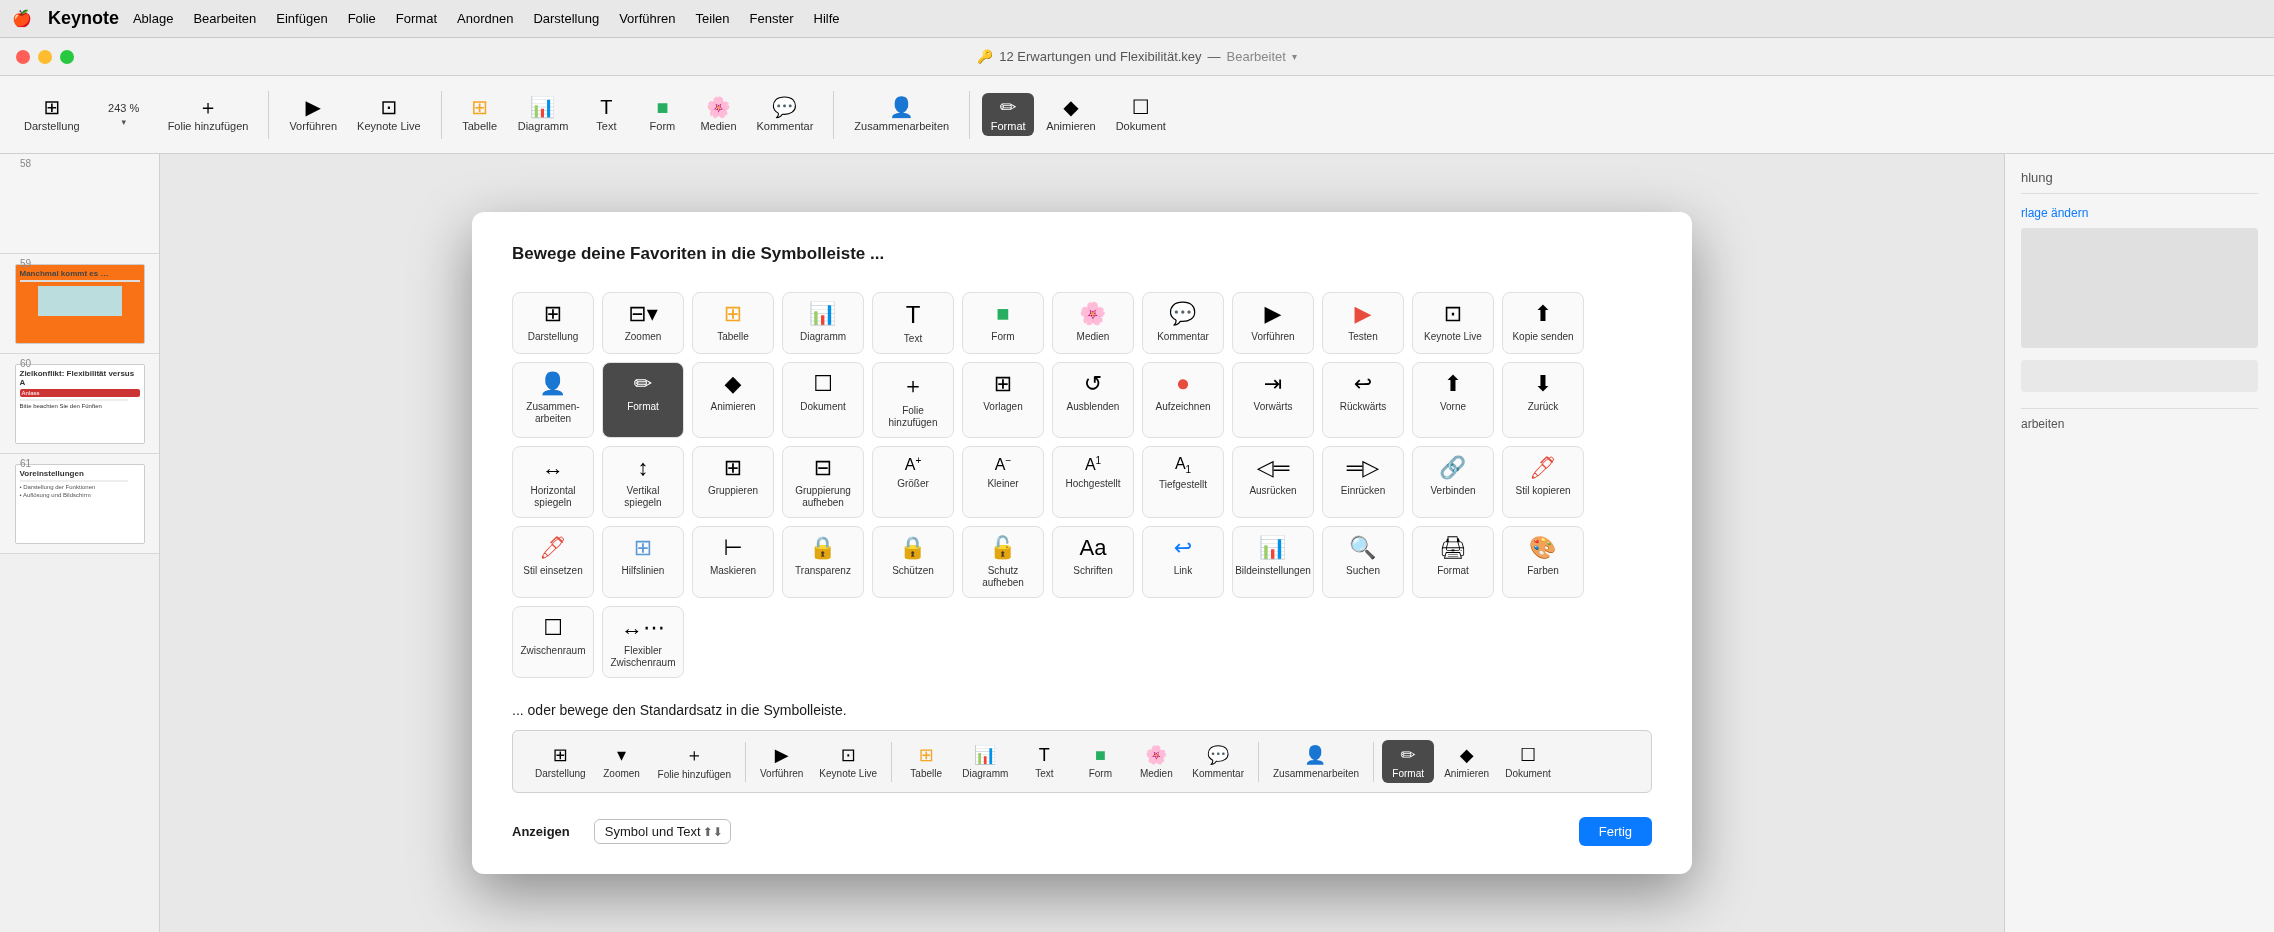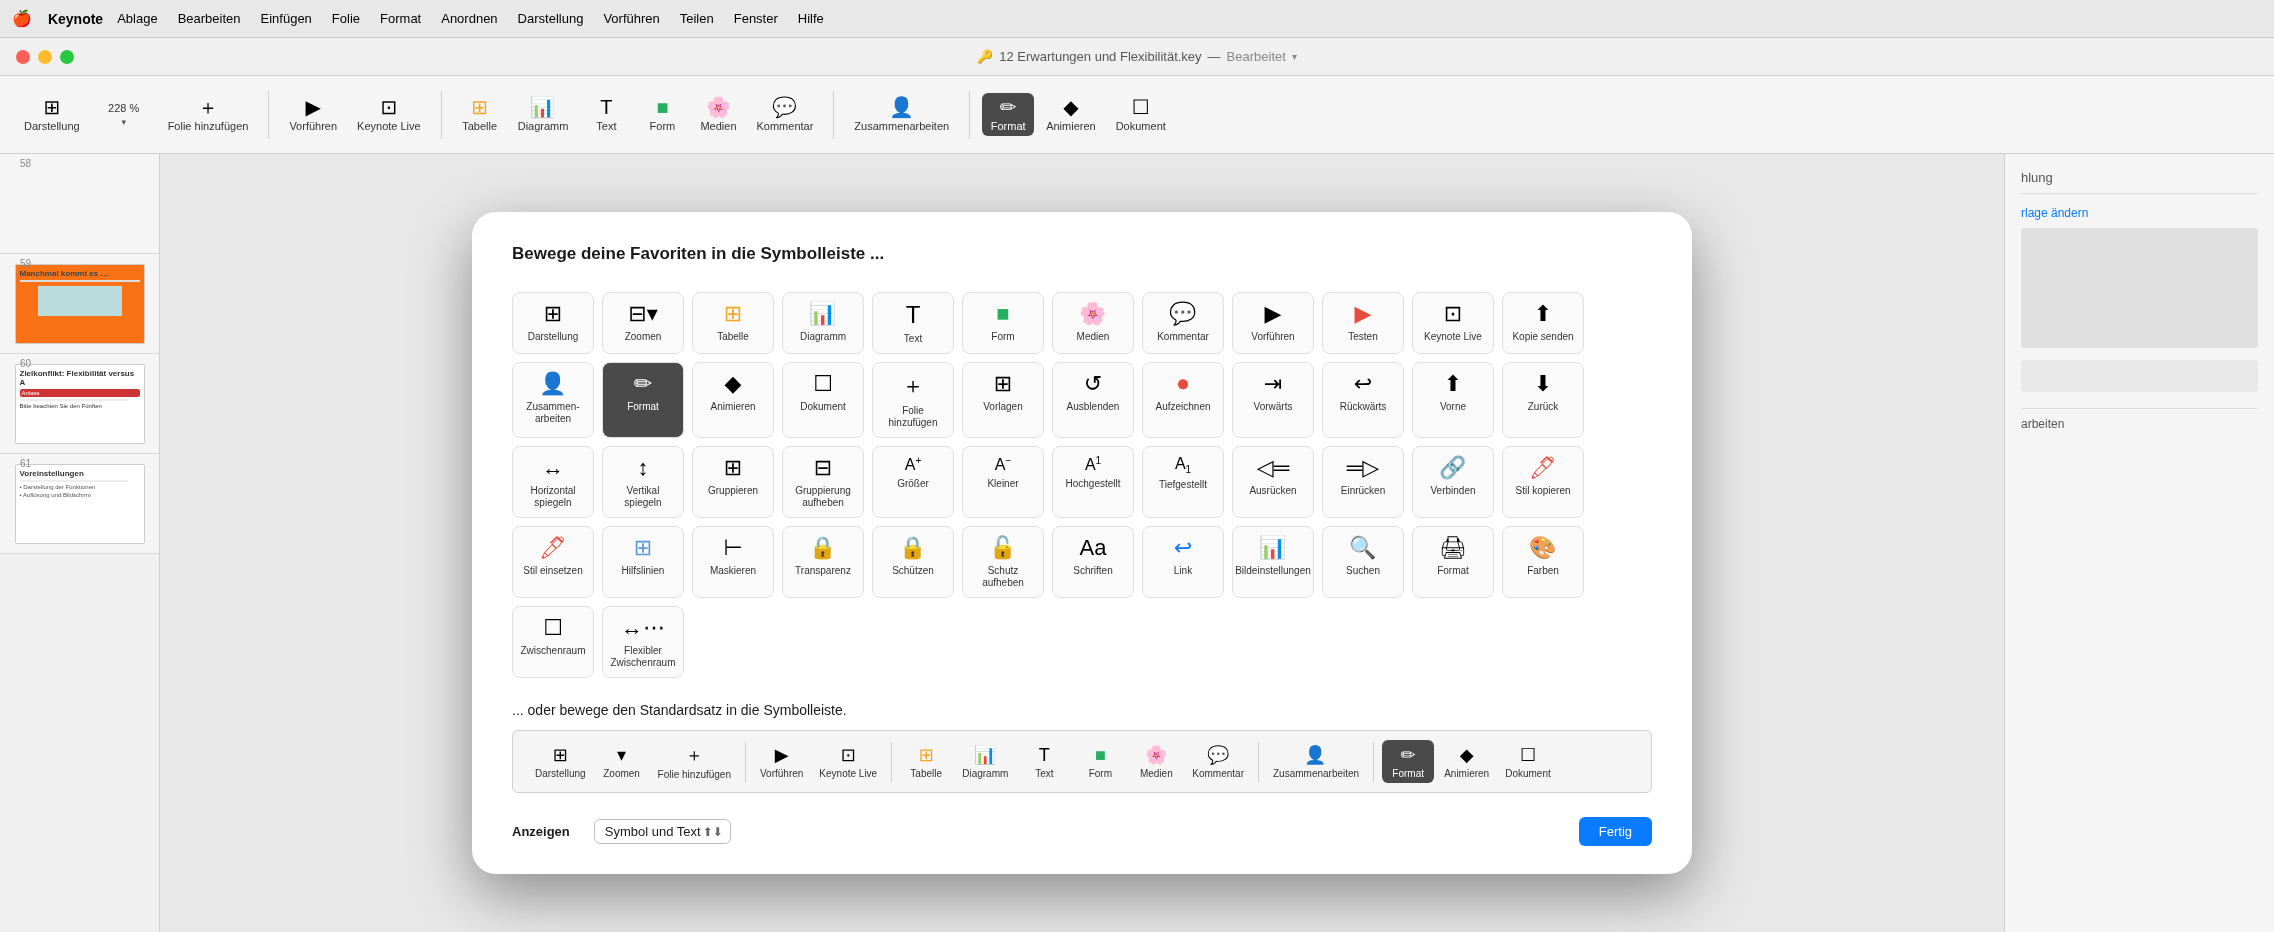--- a/index.html
+++ b/index.html
@@ -1,21 +1,21 @@
 <!DOCTYPE html>
 <html><head>
   <meta charset="utf-8">
   <style>
     * { box-sizing: border-box; margin: 0; padding: 0; }
     body { font-family: -apple-system, BlinkMacSystemFont, 'SF Pro Text', 'Helvetica Neue', Arial, sans-serif; background: #ececec; width: 2274px; height: 932px; overflow: hidden; font-size: 12px; }
 
     
     .menubar { height: 38px; background: #e8e8e8; border-bottom: 1px solid #c8c8c8; display: flex; align-items: center; padding: 0 12px; gap: 0; }
     .menubar-apple { margin-right: 16px; font-size: 16px; }
-    .menubar-app { font-weight: 700; font-size: 14px; margin-right: 4px; text-align: center; }
+    .menubar-app { font-weight: 700; font-size: 18px; margin-right: 4px; text-align: center; }
     .menubar-item { font-size: 13px; padding: 2px 10px; cursor: pointer; border-radius: 4px; }
 
     
     .titlebar { height: 38px; background: #f0f0f0; border-bottom: 1px solid #d0d0d0; display: flex; align-items: center; justify-content: center; position: relative; }
     .traffic-lights { position: absolute; left: 16px; display: flex; gap: 8px; }
     .tl { width: 14px; height: 14px; border-radius: 50%; }
     .tl-red { background: #ff5f57; }
     .tl-yellow { background: #febc2e; }
     .tl-green { background: #28c840; }
     .title-text { font-size: 13px; color: #555; display: flex; align-items: center; gap: 6px; }
@@ -36,21 +36,21 @@
     
     .sidebar { width: 160px; background: #f0f0f0; border-right: 1px solid #d0d0d0; overflow-y: auto; }
     .slide-thumb { height: 100px; border-bottom: 1px solid #d8d8d8; display: flex; align-items: center; justify-content: center; position: relative; padding: 4px; background: #f5f5f5; }
     .slide-thumb-num { position: absolute; left: 20px; top: 4px; font-size: 10px; color: #888; }
     .slide-thumb-inner { width: 130px; height: 80px; background: white; border: 1px solid #ccc; border-radius: 2px; overflow: hidden; }
 
     
     .content { flex: 1; background: #e8e8e8; display: flex; align-items: center; justify-content: center; position: relative; }
 
     
-    .dialog { background: white; border-radius: 24px; box-shadow: 0 20px 60px rgba(0,0,0,0.4); width: 1220px; padding: 32px 40px 28px; position: relative; }
+    .dialog { background: white; border-radius: 12px; box-shadow: 0 20px 60px rgba(0,0,0,0.4); width: 1220px; padding: 32px 40px 28px; position: relative; }
     .dialog-title { font-size: 17px; font-weight: 600; color: #1a1a1a; margin-bottom: 28px; }
     .icon-grid { display: flex; flex-wrap: wrap; gap: 8px; margin-bottom: 24px; }
     .icon-item { display: flex; flex-direction: column; align-items: center; width: 82px; padding: 8px 4px; border-radius: 8px; cursor: grab; border: 1px solid #e0e0e0; background: #fafafa; }
     .icon-item .ii-icon { font-size: 22px; margin-bottom: 4px; }
     .icon-item .ii-label { font-size: 10px; color: #333; text-align: center; line-height: 1.2; }
 
     .section-label { font-size: 14px; font-weight: 500; color: #1a1a1a; margin: 16px 0 12px; }
 
     
     .std-bar { border: 1px solid #d0d0d0; border-radius: 6px; background: #f5f5f5; padding: 8px 16px; display: flex; align-items: center; gap: 4px; margin-bottom: 24px; }
@@ -113,21 +113,21 @@
     <span style="color:#888; font-size:10px;">▾</span>
   </div>
 </div>
 
 <div class="toolbar">
   <div class="tb-btn">
     <span class="tb-icon">⊞</span>
     <span class="tb-label">Darstellung</span>
   </div>
   <div class="tb-btn" style="min-width:64px;">
-    <span class="tb-label">228 %</span>
+    <span class="tb-label">243 %</span>
     <span style="font-size:9px;color:#555;">▾</span>
   </div>
   <div class="tb-btn">
     <span class="tb-icon">＋</span>
     <span class="tb-label">Folie hinzufügen</span>
   </div>
   <div class="tb-divider"></div>
   <div class="tb-btn">
     <span class="tb-icon">▶</span>
     <span class="tb-label">Vorführen</span>

